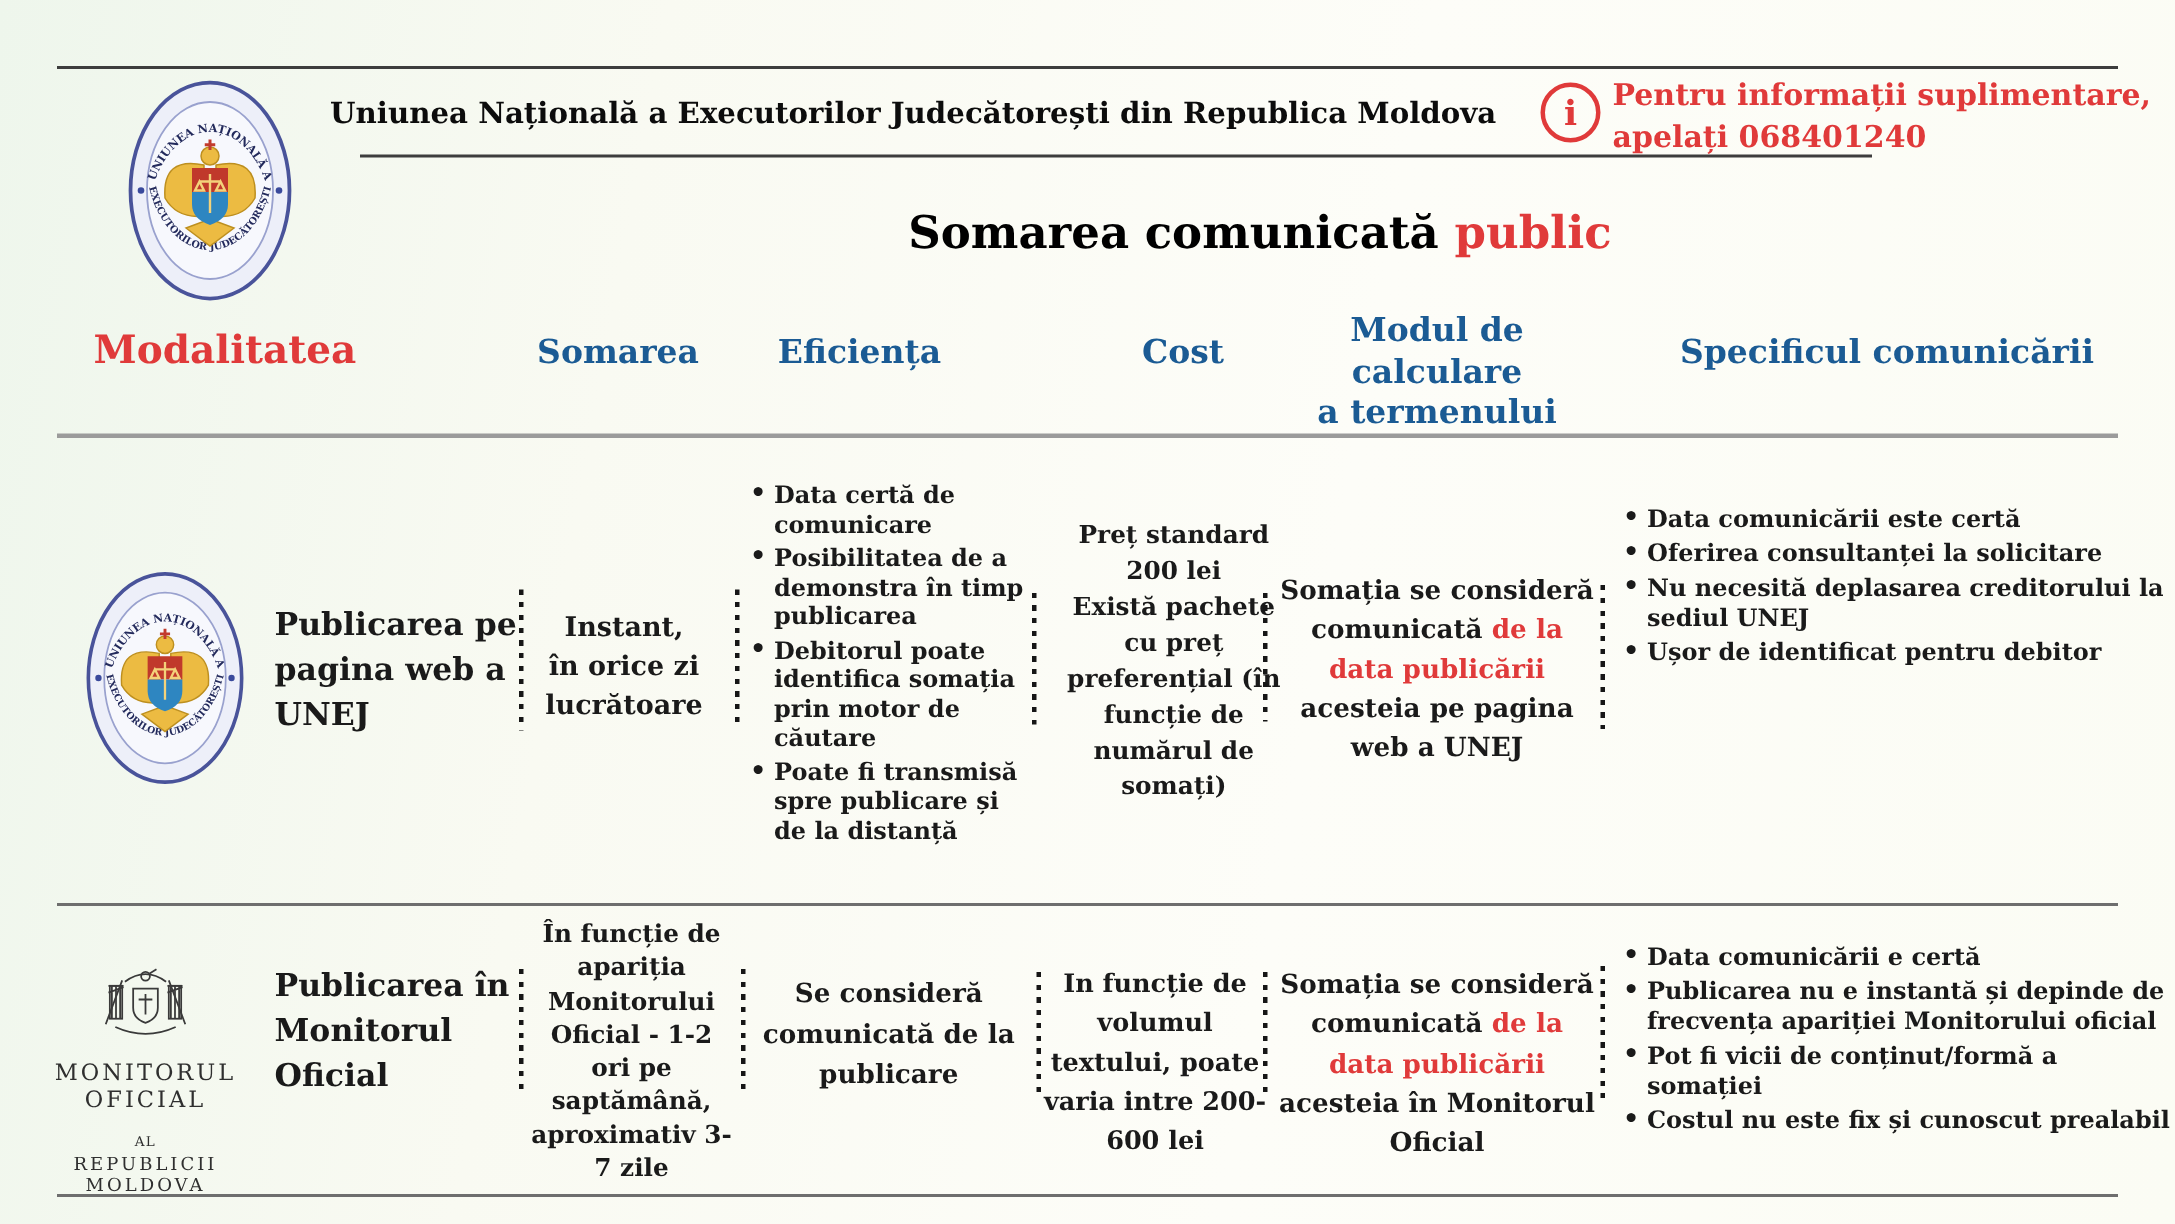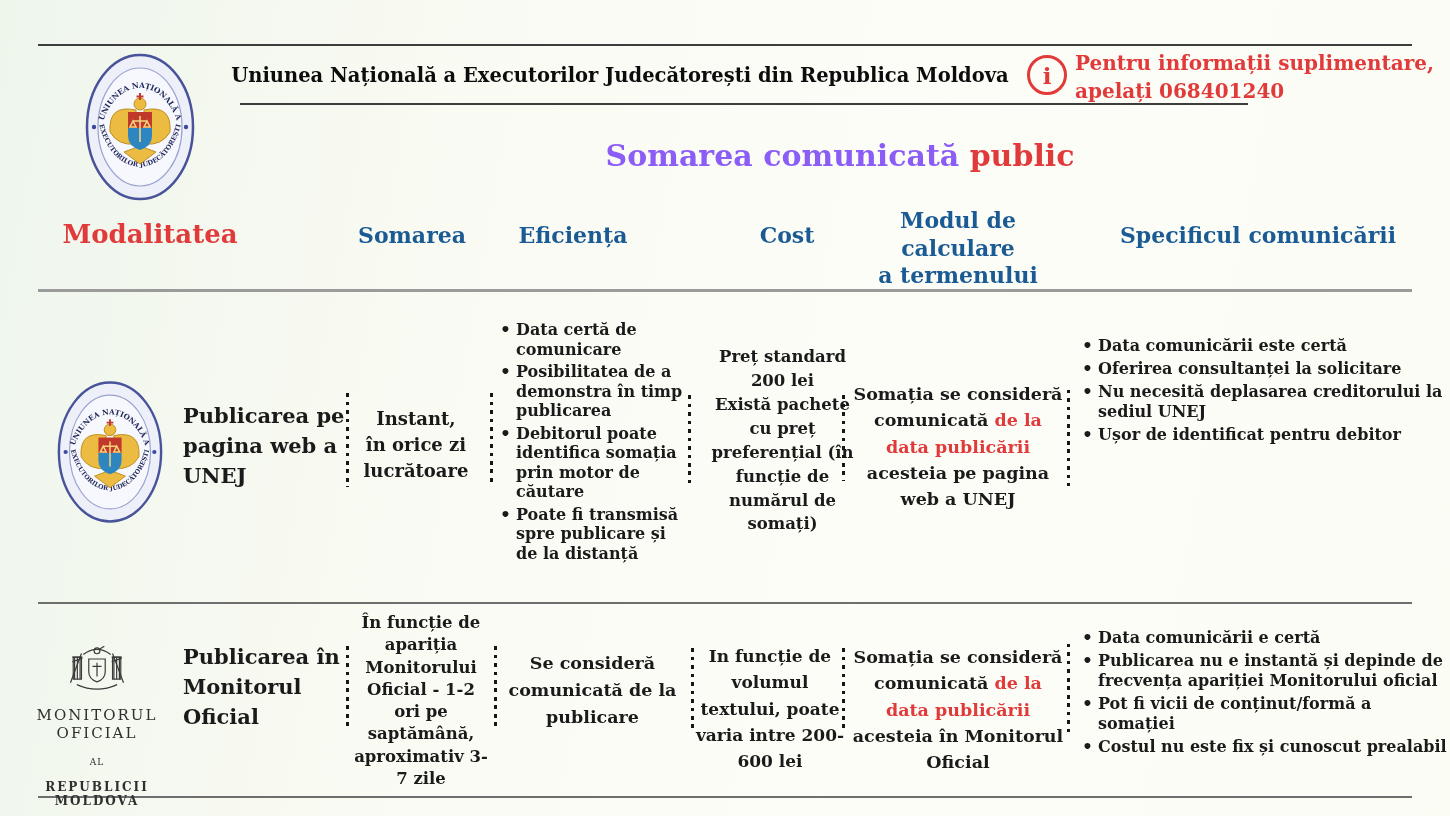--- a/index.html
+++ b/index.html
@@ -8,39 +8,39 @@
     background:linear-gradient(100deg,#eef6ec 0%,#f9faf2 28%,#fdfdf8 60%,#fbfcf4 100%);
     font-family:"DejaVu Serif","Liberation Serif",serif;
     color:#1a1a1a;
   }
   .abs{position:absolute;}
   .rule{position:absolute;border-top:2px solid #3d3d3d;}
   .rule.gray{border-top:3px solid #9b9b9b;}
   .rule.thin{border-top:2px solid #6e6e6e;}
   .vsep{position:absolute;width:3px;
     background-image:repeating-linear-gradient(to bottom,#161616 0px,#161616 3.5px,transparent 3.5px,transparent 8.5px);}
-  .blue{color:#8b5cf6;}
+  .blue{color:#000000;}
   .red{color:#e03a3a;}
   .bold{font-weight:700;}
   .center{text-align:center;}
   .prelines{white-space:pre-line;}
   .colhead{font-weight:700;font-size:22px;color:#1b5b94;text-align:center;line-height:1.25;}
   .cell{font-weight:700;line-height:1.3;}
   ul.blist{list-style:none;margin:0;padding:0;}
   ul.blist li{position:relative;padding-left:17px;margin-bottom:3px;}
   ul.blist li::before{content:"\2022";position:absolute;left:1px;top:-1px;font-size:17px;}
   .info-circle{
     width:34px;height:34px;border-radius:50%;border:3px solid #e03a3a;
     display:flex;align-items:center;justify-content:center;
     color:#e03a3a;font-weight:700;font-size:23px;line-height:1;
   }
   .mo-block{text-align:center;color:#2f2f2f;}
   .mo-l1{font-size:15px;letter-spacing:2px;margin-top:2px;}
   .mo-l2{font-size:9px;letter-spacing:1px;margin-top:15px;}
-  .mo-l3{font-size:12px;font-weight:700;letter-spacing:2px;margin-top:13px;}
+  .mo-l3{font-size:12px;font-weight:400;letter-spacing:2px;margin-top:2px;}
 </style>
 </head>
 <body>
 
 <div class="rule" style="top:44px;left:38px;width:1374px;"></div>
 <div class="rule" style="top:103px;left:240px;width:1008px;"></div>
 <div class="rule gray" style="top:289px;left:38px;width:1374px;"></div>
 <div class="rule thin" style="top:602px;left:38px;width:1374px;"></div>
 <div class="rule thin" style="top:796px;left:38px;width:1374px;"></div>
 
@@ -58,38 +58,38 @@
     <path d="M86 80 Q88 52 60 58 L60 92 Q78 94 86 80 Z" fill="#ecbb42" stroke="#bd8f1f" stroke-width="1"></path>
     <circle cx="56" cy="52" r="6" fill="#ecbb42" stroke="#bd8f1f"></circle>
     <path d="M56 41 v7 M52.5 44.5 h7" stroke="#c23b2e" stroke-width="2"></path>
     <path d="M40 100 L56 112 L72 100 L56 94 Z" fill="#ecbb42" stroke="#bd8f1f" stroke-width="1"></path>
     <path d="M44 60 h24 v16 h-24 Z" fill="#c0392b"></path>
     <path d="M44 76 h24 v8 q0 10 -12 14 q-12 -4 -12 -14 Z" fill="#2e86c1"></path>
     <path d="M56 64 v26 M49 69 h14 M49 69 l-3 6 h6 Z M63 69 l-3 6 h6 Z" stroke="#f3d27a" stroke-width="1.6" fill="none"></path>
   </g>
 </svg>
 
-<div class="abs bold" style="left:220px;top:64px;width:800px;text-align:center;font-size:19.5px;white-space:nowrap;color:#0c0c0c;">Uniunea Națională a Executorilor Judecătorești din Republica Moldova</div>
+<div class="abs bold" style="left:220px;top:64px;width:800px;text-align:left;font-size:19.5px;white-space:nowrap;color:#0c0c0c;">Uniunea Națională a Executorilor Judecătorești din Republica Moldova</div>
 
 <div class="abs" style="left:1027px;top:55px;">
   <div class="info-circle">i</div>
 </div>
 <div class="abs bold red" style="left:1075px;top:49px;font-size:20px;line-height:1.4;">
   <div>Pentru informații suplimentare,</div>
   <div>apelați 068401240</div>
 </div>
 
 <div class="abs bold" style="left:540px;top:138px;width:600px;text-align:center;font-size:30px;">
   <span class="blue">Somarea comunicată </span><span class="red">public</span>
 </div>
 
 <div class="abs bold red center" style="left:40px;top:219px;width:220px;font-size:26px;">Modalitatea</div>
 <div class="abs colhead" style="left:347px;top:222px;width:130px;">Somarea</div>
 <div class="abs colhead" style="left:488px;top:222px;width:170px;">Eficiența</div>
-<div class="abs colhead" style="left:722px;top:222px;width:130px;">Cost</div>
+<div class="abs colhead" style="left:686px;top:222px;width:130px;text-align:right;">Cost</div>
 <div class="abs colhead prelines" style="left:843px;top:207px;width:230px;">Modul de calculare
 a termenului</div>
 <div class="abs colhead" style="left:1078px;top:222px;width:360px;">Specificul comunicării</div>
 
 <svg class="abs" style="left:56px;top:372px;" width="108" height="160" viewBox="0 0 112 150">
   <ellipse cx="56" cy="75" rx="53" ry="72" fill="#edeff9" stroke="#49539a" stroke-width="2.5"></ellipse>
   <ellipse cx="56" cy="75" rx="42" ry="59" fill="#f7f8fd" stroke="#99a1ce" stroke-width="1.2"></ellipse>
   <circle cx="10" cy="75" r="2.2" fill="#3a4a9c"></circle>
   <circle cx="102" cy="75" r="2.2" fill="#3a4a9c"></circle>
   <path id="unejArcT2" d="M 16 82 A 41 59 0 0 1 96 82" fill="none"></path>

